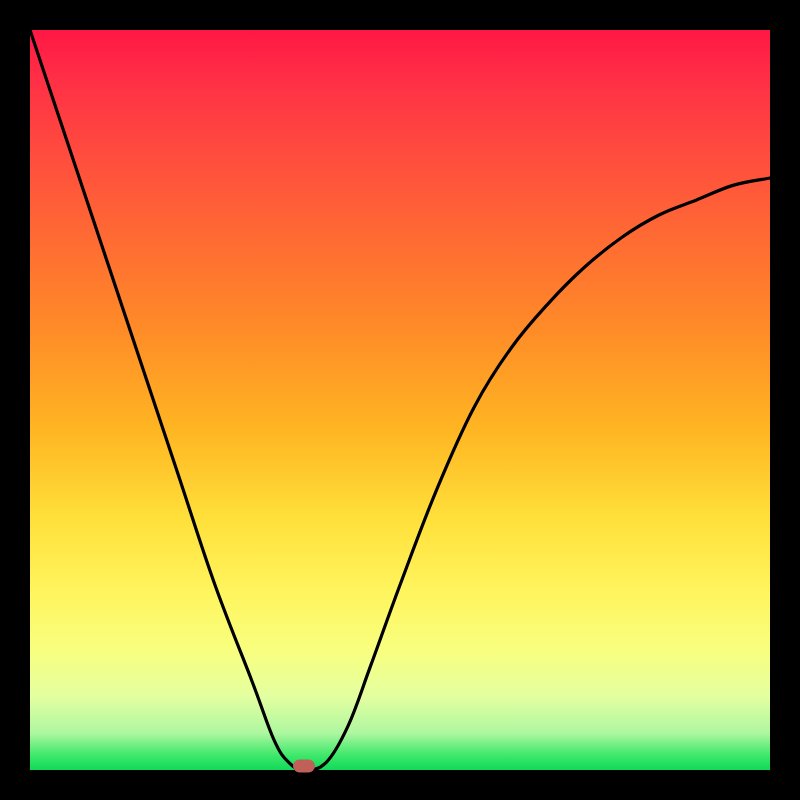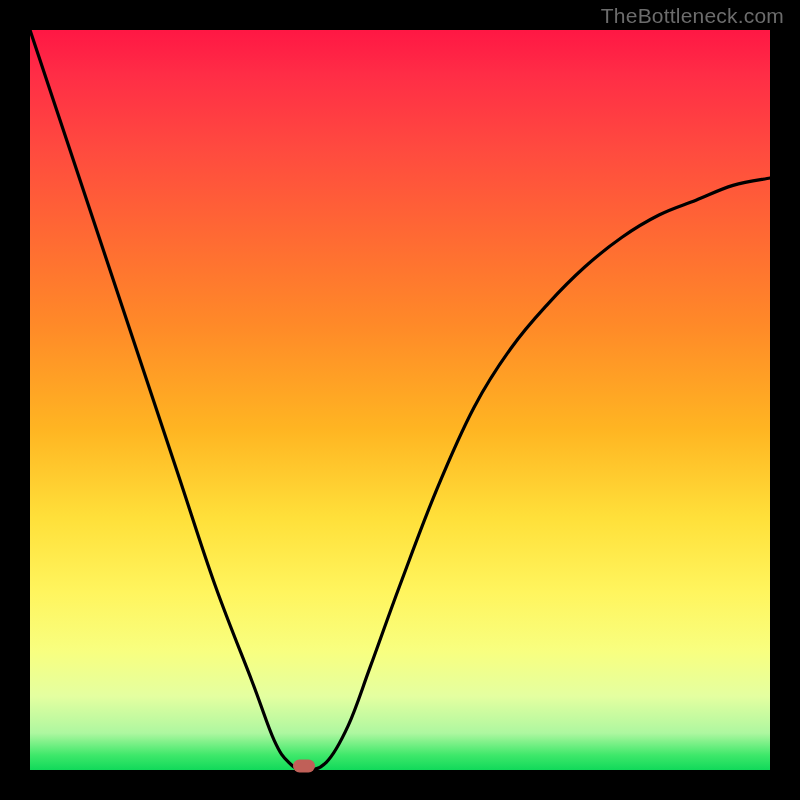--- a/index.html
+++ b/index.html
@@ -67,21 +67,20 @@
     height: 13px;
     border-radius: 7px;
     background: #c06058;
     transform: translate(-50%, -50%);
   }
 </style>
 </head>
 <body>
 
 <div class="frame">
-  <div class="watermark">TheBottleneck.com</div>
 
   <div class="plot-area">
     <svg class="curve" viewBox="0 0 740 740" preserveAspectRatio="none">
       <path id="curve-path" fill="none" stroke="#000" stroke-width="3.2" stroke-linecap="round" stroke-linejoin="round" d="M 0.0 0.0 C 6.8 20.4, 23.4 70.3, 37.0 111.0 C 50.6 151.7, 60.4 181.3, 74.0 222.0 C 87.6 262.7, 97.4 292.3, 111.0 333.0 C 124.6 373.7, 134.4 403.3, 148.0 444.0 C 161.6 484.7, 171.4 517.0, 185.0 555.0 C 198.6 593.0, 211.1 622.7, 222.0 651.2 C 232.9 679.7, 237.4 695.5, 244.2 710.4 C 251.0 725.3, 253.6 727.2, 259.0 732.6 C 264.4 738.0, 267.0 740.0, 273.8 740.0 C 280.6 740.0, 287.9 740.7, 296.0 732.6 C 304.1 724.5, 310.1 713.2, 318.2 695.6 C 326.3 678.0, 330.9 662.2, 340.4 636.4 C 349.9 610.6, 357.8 587.6, 370.0 555.0 C 382.2 522.4, 393.4 491.4, 407.0 458.8 C 420.6 426.2, 430.4 403.2, 444.0 377.4 C 457.6 351.6, 467.4 337.2, 481.0 318.2 C 494.6 299.2, 504.4 288.7, 518.0 273.8 C 531.6 258.9, 541.4 249.0, 555.0 236.8 C 568.6 224.6, 578.4 216.7, 592.0 207.2 C 605.6 197.7, 615.4 191.8, 629.0 185.0 C 642.6 178.2, 652.4 175.6, 666.0 170.2 C 679.6 164.8, 689.4 159.5, 703.0 155.4 C 716.6 151.3, 733.2 149.4, 740.0 148.0"></path>
     </svg>
     <div class="marker" id="marker" style="left: 273.8px; top: 736px;"></div>
   </div>
 </div>
 
 </body></html>

